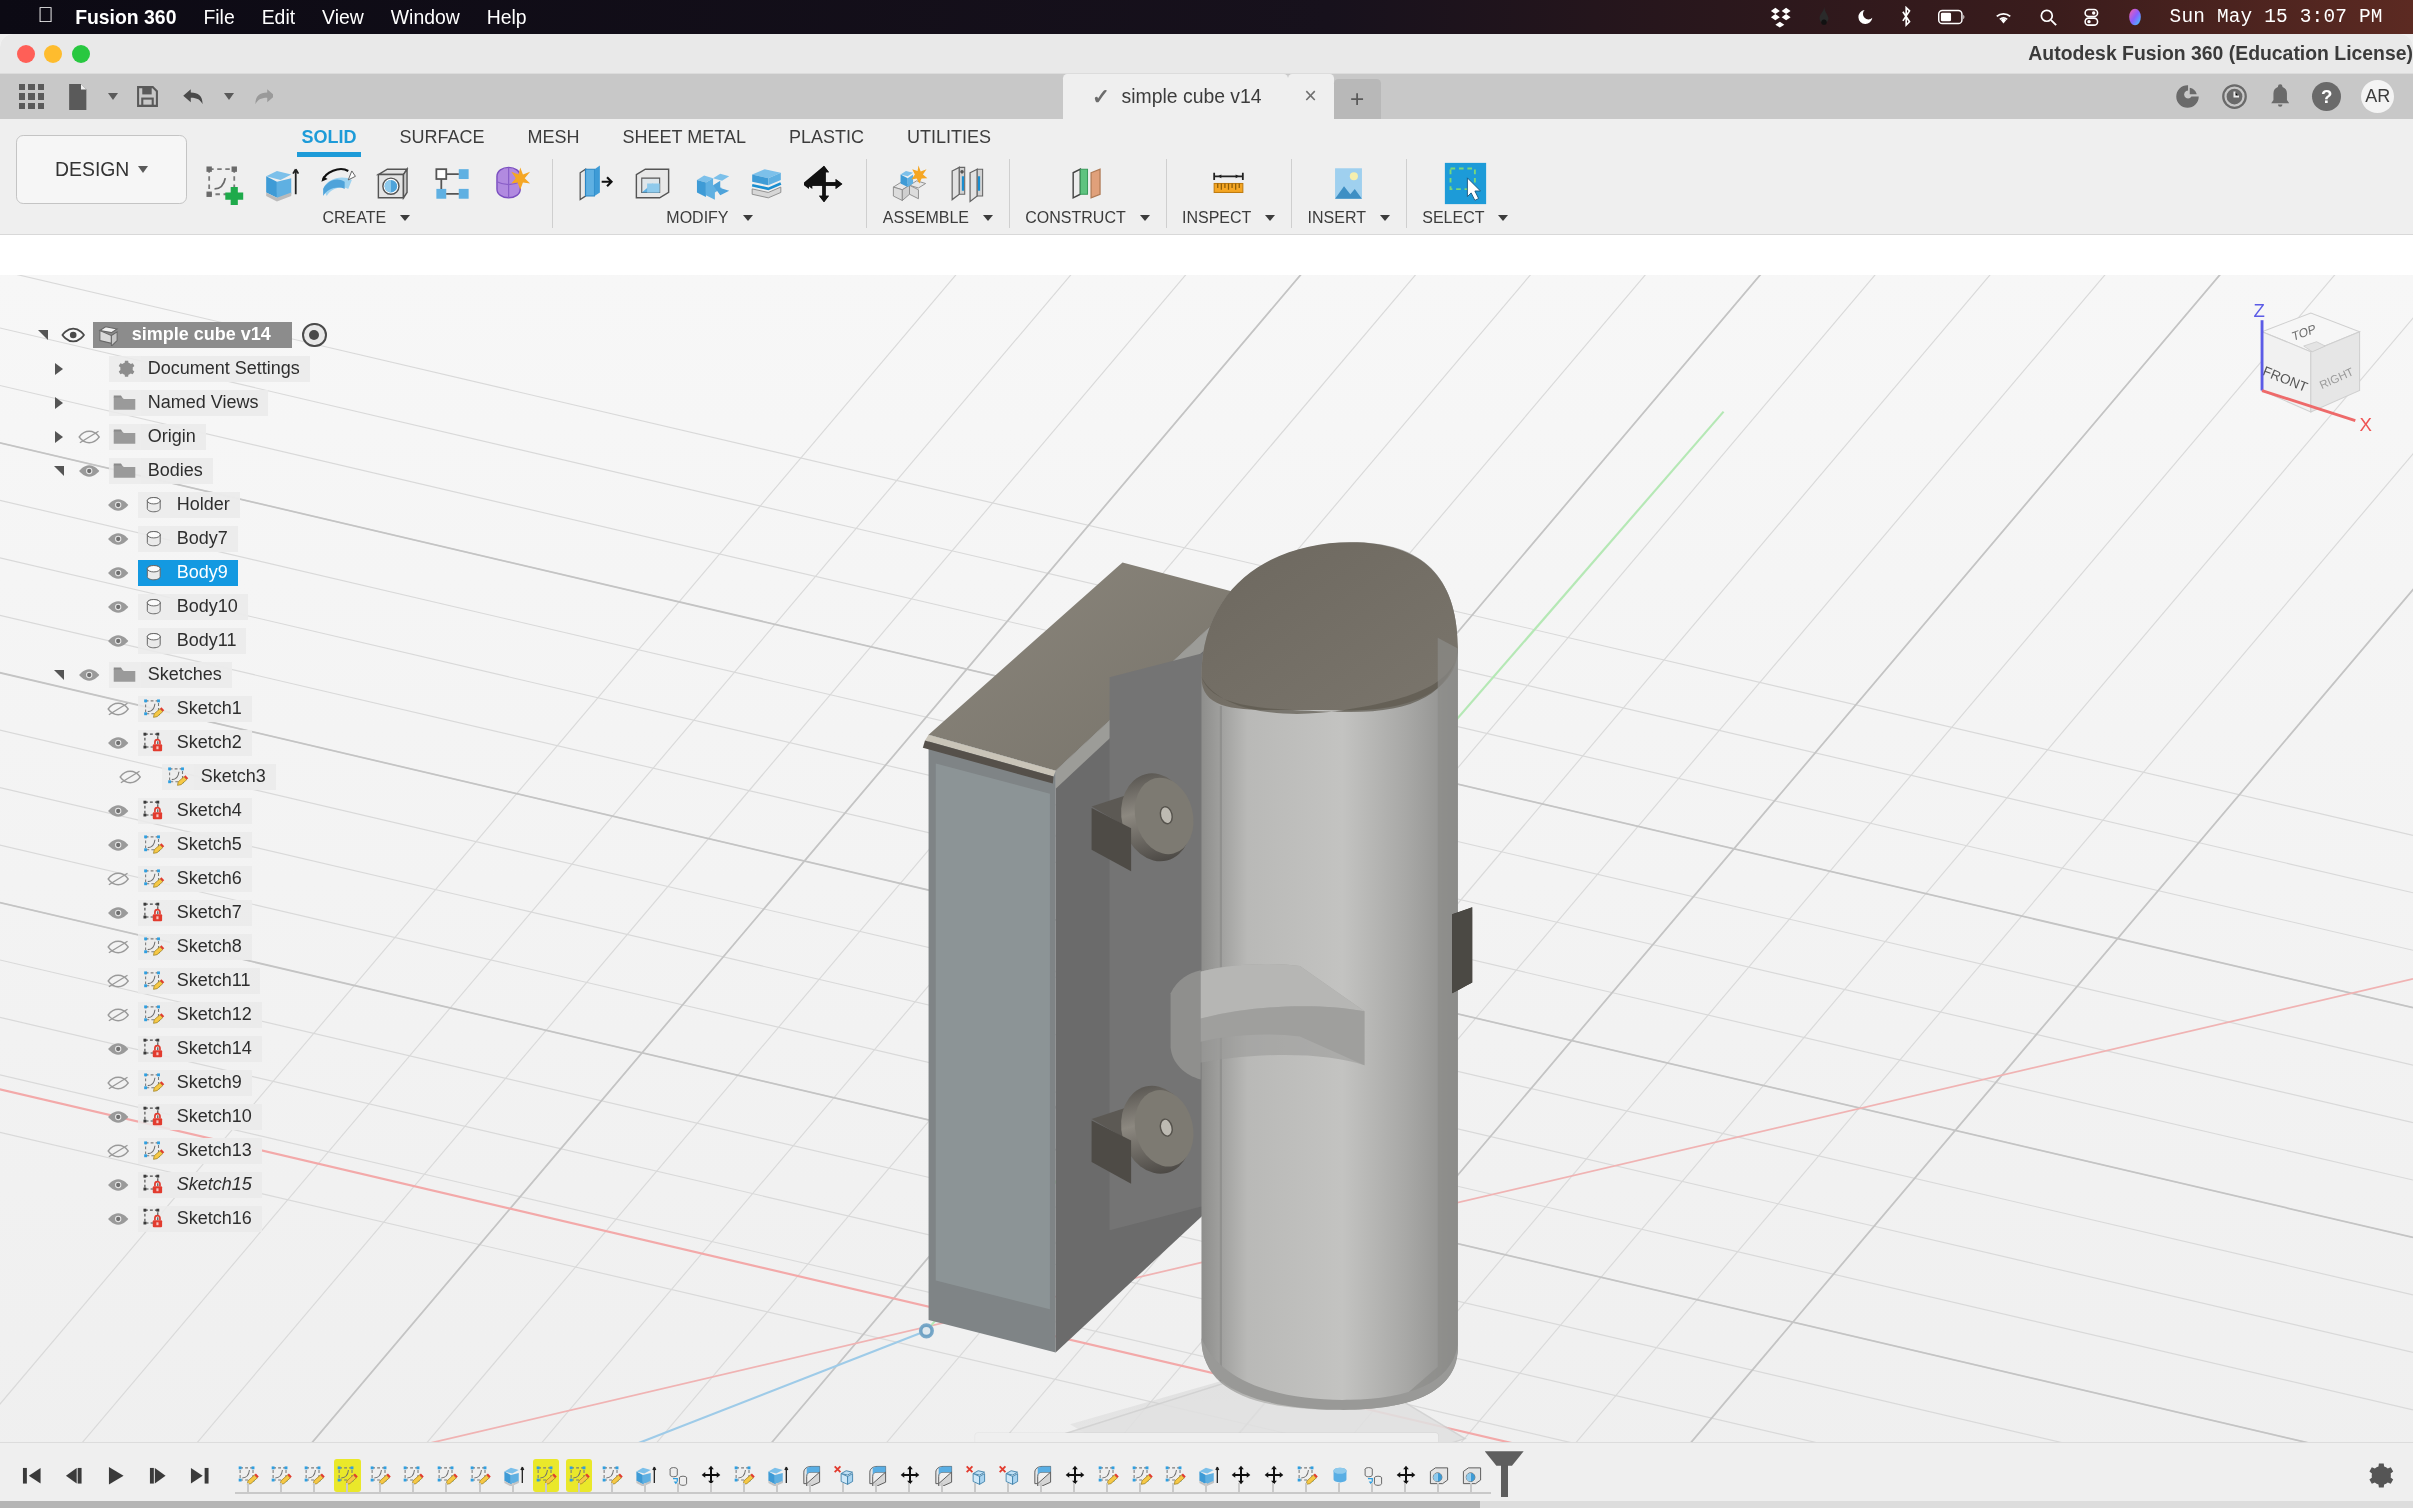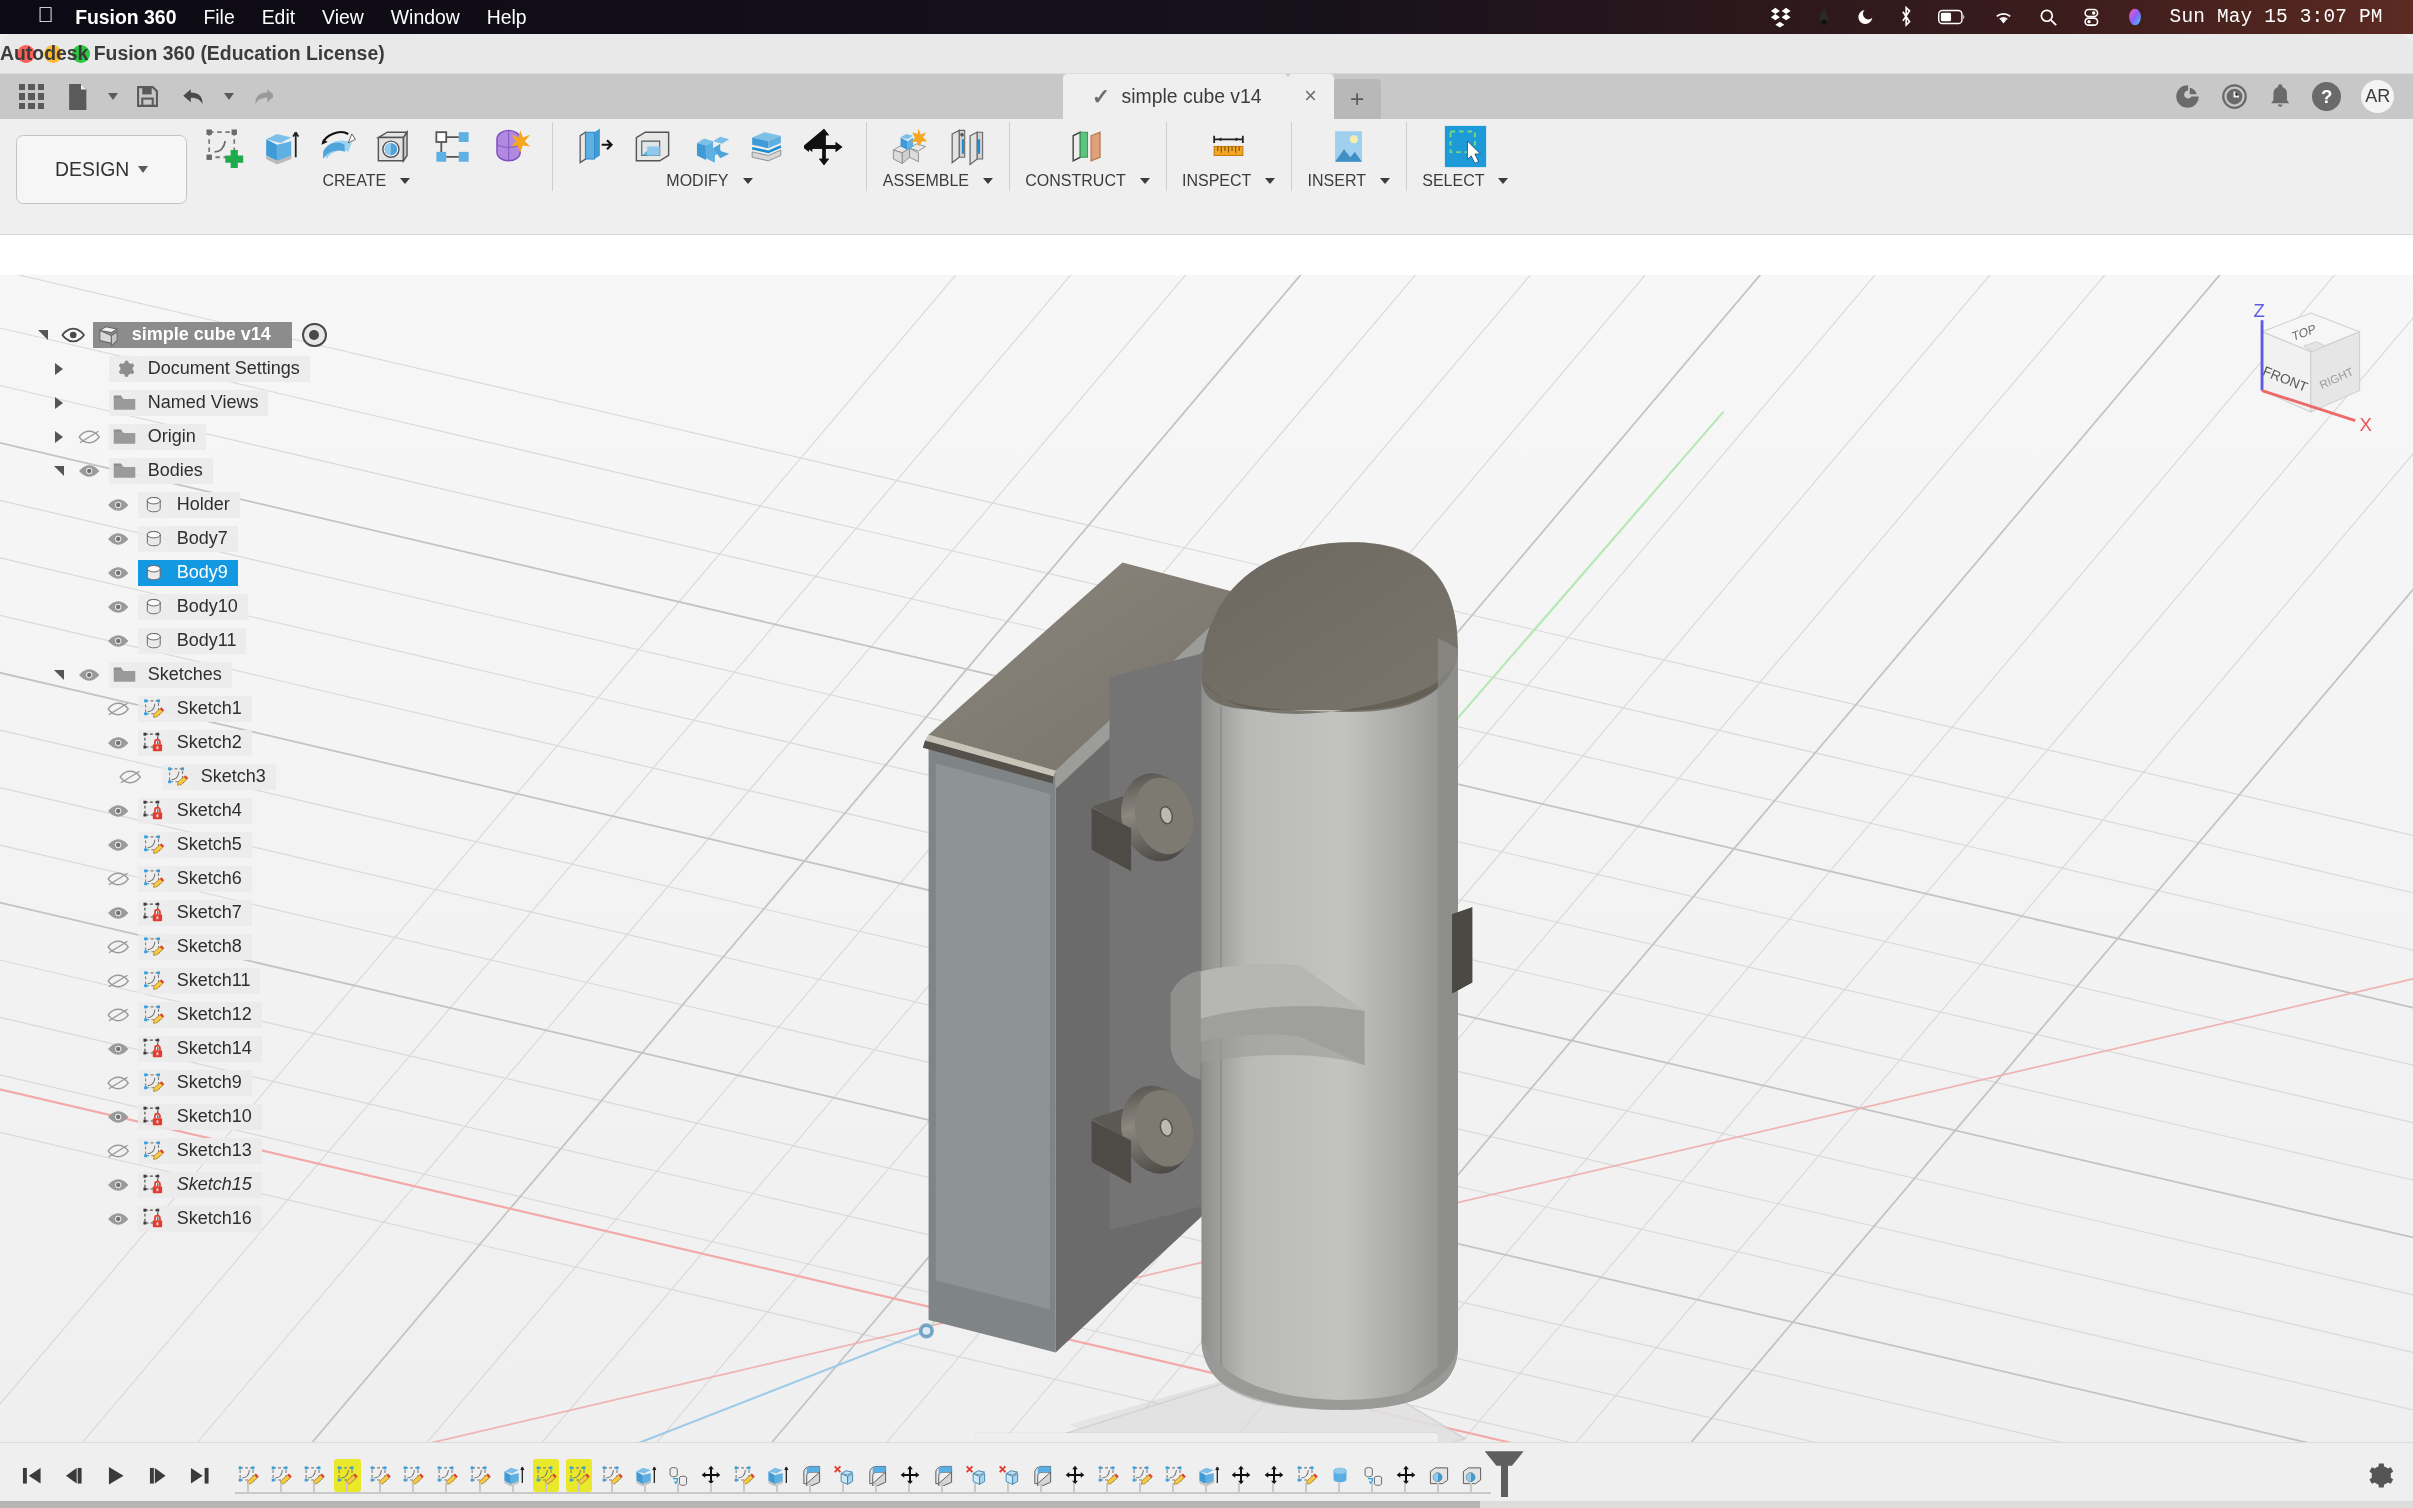--- a/index.html
+++ b/index.html
@@ -39,21 +39,21 @@
     height: 40px; background: #e9e9e9; position: relative;
     display: flex; align-items: center;
     border-bottom: 0.7px solid #dcdcdc;
   }
   .traffic { display: flex; gap: 9.3px; padding-left: 17px; }
   .traffic span { width: 18px; height: 18px; border-radius: 50%; display:block; }
   .t-red { background: #ff5f57; }
   .t-yellow { background: #febc2e; }
   .t-green { background: #28c840; }
   #titlebar .title {
-    position: absolute; left: 0; right: 0; text-align: left;
+    position: absolute; left: 0; right: 0; text-align: right;
     font-size: 19.4px; font-weight: bold; color: #3b3b3b;
   }
 
   
   #qabar {
     height: 45px; background: #c8c8c8; display: flex; align-items: center;
     position: relative;
   }
   #qabar .qgroup { display: flex; align-items: center; gap: 0px; padding-left: 8.6px; }
   .qbtn { width: 46px; height: 40px; display:flex; align-items:center; justify-content:center; color:#5a5a5a; }
@@ -335,20 +335,28 @@
               <path fill="#6a6a6a" d="M8 19h4a2 2 0 0 1-4 0z"></path>
             </svg>
         </span>
         <span class="circ-ic">?</span>
         <span class="avatar">AR</span>
       </div>
     </div>
   </div>
 
   <div id="ribbon">
+    <div id="ribbon-tabs">
+      <span class="rtab active">SOLID</span>
+      <span class="rtab">SURFACE</span>
+      <span class="rtab">MESH</span>
+      <span class="rtab">SHEET METAL</span>
+      <span class="rtab">PLASTIC</span>
+      <span class="rtab">UTILITIES</span>
+    </div>
 
     <div id="designbtn">
       <span>DESIGN</span>
       <span class="caret"></span>
     </div>
 
     <div id="ribbon-body">
 
       <div class="rgroup">
         <div class="icons">

